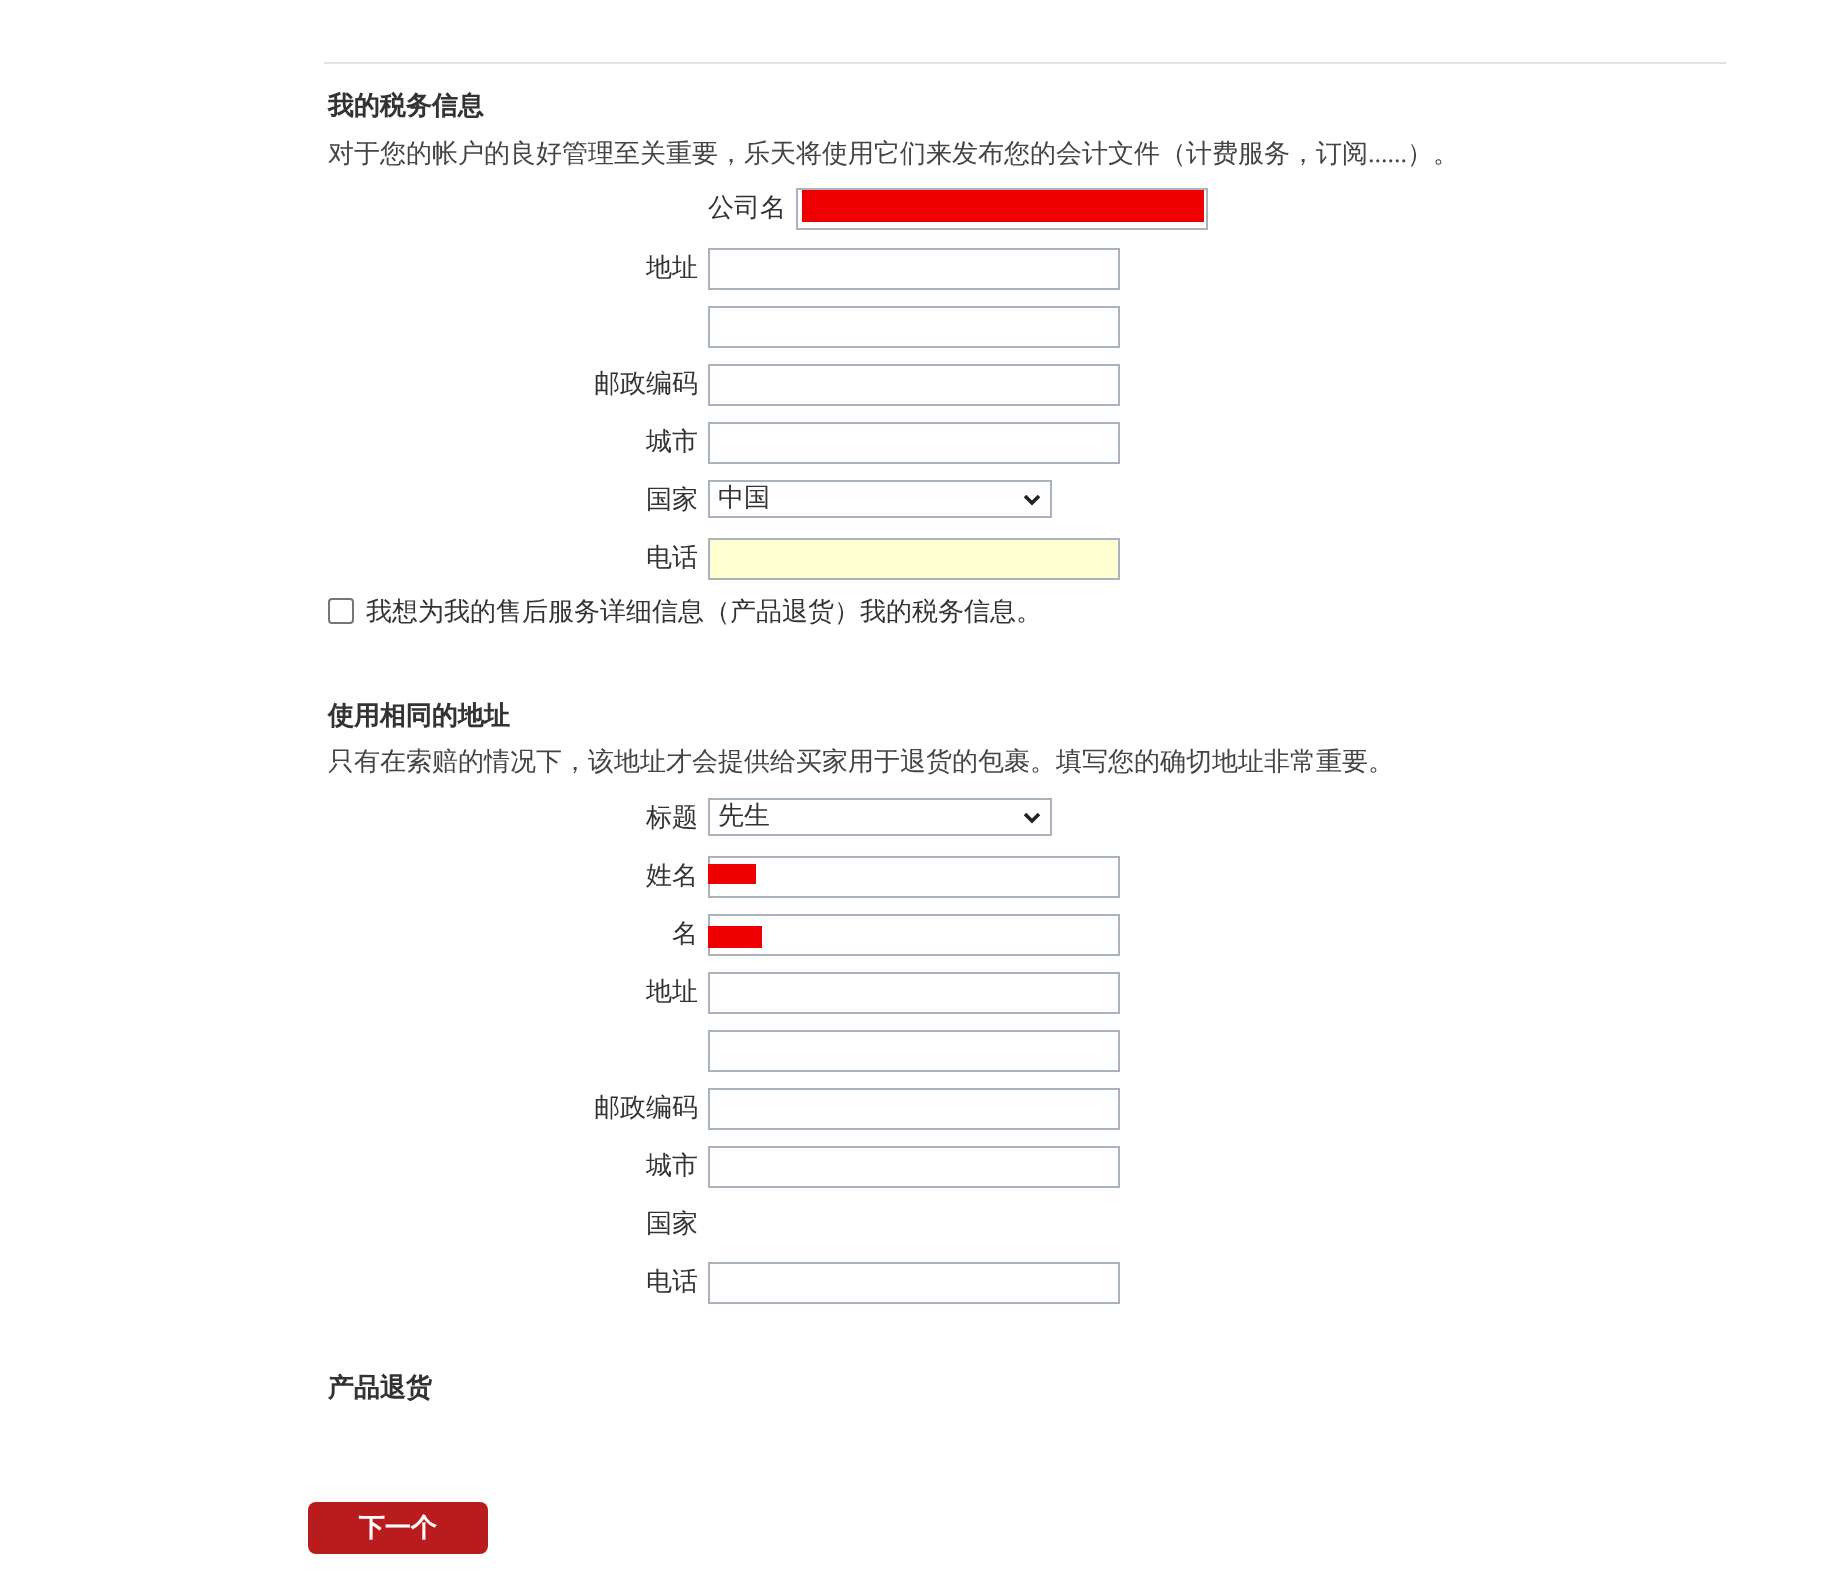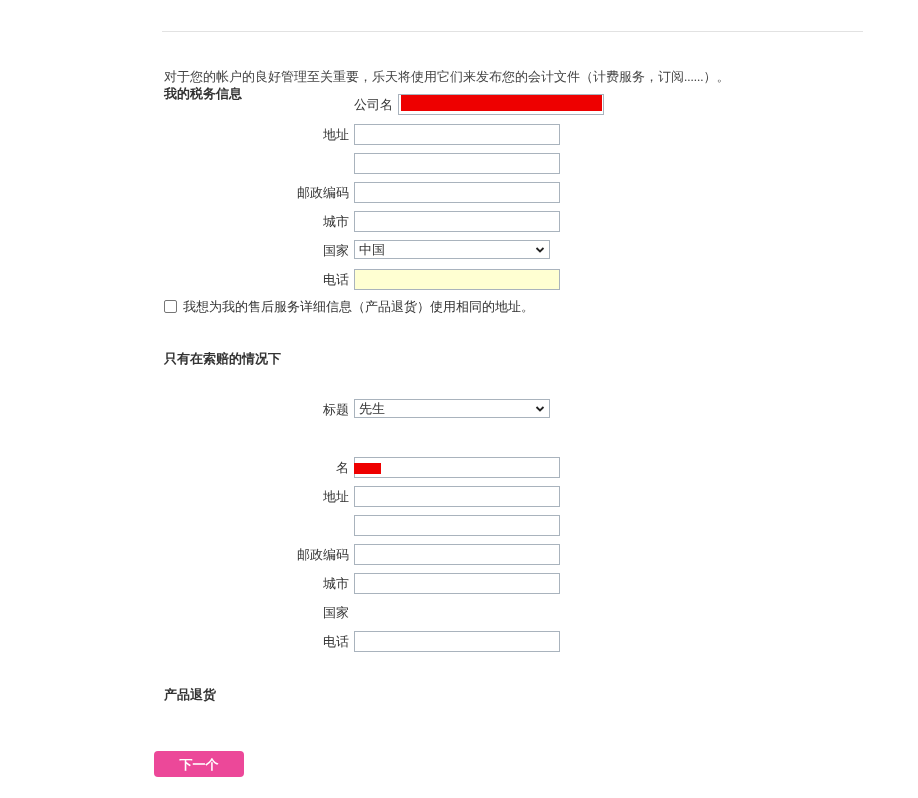--- a/index.html
+++ b/index.html
@@ -43,21 +43,21 @@
       position: absolute; left: 354px; top: 0;
       width: 206px; height: 21px;
       border: 1px solid #a9b3bd; background: #ffffff;
       font-size: 13px; padding: 1px 4px; color: #333;
       font-family: "DejaVu Sans", "Liberation Sans", sans-serif;
       outline: none;
     }
     .form-row .field.yellow { background: #ffffd2; }
     .form-row .select {
       position: absolute; left: 354px; top: 0;
-      width: 196px; height: 19px;
+      width: 172px; height: 19px;
       border: 1px solid #a9b3bd; background: #fff;
       font-size: 13px; line-height: 17px; padding-left: 4px; color: #333;
       cursor: pointer;
     }
     .select .chev {
       position: absolute; right: 4px; top: 4px;
       width: 10px; height: 10px;
     }
     .redact {
       position: absolute; background: #ee0000;
@@ -76,35 +76,35 @@
     .checkbox.checked { background: #1f6fe0; border-color: #1f6fe0; }
     .checkbox.checked::after {
       content: ""; position: absolute; left: 3px; top: 0px;
       width: 4px; height: 8px;
       border-right: 2px solid #fff; border-bottom: 2px solid #fff;
       transform: rotate(45deg);
     }
     .next-button {
       position: absolute; left: 154px; top: 751px;
       width: 90px; height: 26px;
-      background: #ec4899; color: #fff;
+      background: #b91c1c; color: #fff;
       border-radius: 4px; border: none;
       font-size: 13px; font-weight: bold;
       font-family: "DejaVu Sans", "Liberation Sans", sans-serif;
       cursor: pointer; text-align: center; line-height: 26px;
     }
   </style>
 </head>
 <body>
 
 <div class="page">
 
   <div class="divider"></div>
 
-  <h2 class="section-title" style="top:46px;margin-top:40px;">我的税务信息</h2>
+  <h2 class="section-title" style="top:46px;">我的税务信息</h2>
   <p class="section-desc" style="top:69px;font-family:Liberation Serif, serif;">对于您的帐户的良好管理至关重要，乐天将使用它们来发布您的会计文件（计费服务，订阅......）。</p>
 
   <div class="form-row" style="top:94px;margin-left:44px;">
     <span class="lbl">公司名</span>
     <div class="field">
       <div class="redact" style="left:2px; top:0px; width:201px; height:16px;"></div>
     </div>
   </div>
 
   <div class="form-row" style="top:124px;">
@@ -135,35 +135,42 @@
       </svg>
     </div>
   </div>
 
   <div class="form-row" style="top:269px;">
     <span class="lbl">电话</span>
     <input class="field yellow" type="text" value="" style="">
   </div>
 
   <div class="check-row" style="top:299px;">
-    <span class="checkbox"></span><span>我想为我的售后服务详细信息（产品退货）使用相同的地址。</span>
-  </div>
-
-  <h2 class="section-title" style="top:351px;">只有在索赔的情况下</h2>
+    <span class="checkbox"></span><span>我想为我的售后服务详细信息（产品退货）我的税务信息。</span>
+  </div>
+
+  <h2 class="section-title" style="top:351px;">使用相同的地址</h2>
+  <p class="section-desc" style="top:374px;">只有在索赔的情况下，该地址才会提供给买家用于退货的包裹。填写您的确切地址非常重要。</p>
 
   <div class="form-row" style="top:399px;padding-left:20px;">
     <span class="lbl">标题</span>
     <div class="select">
       <span>先生</span>
       <svg class="chev" viewBox="0 0 10 10">
         <polyline points="1.5,3 5,6.5 8.5,3" fill="none" stroke="#222" stroke-width="1.8"></polyline>
       </svg>
     </div>
   </div>
 
+  <div class="form-row" style="top:428px;">
+    <span class="lbl">姓名</span>
+    <div class="field">
+      <div class="redact" style="left:-1px; top:3px; width:24px; height:10px;"></div>
+    </div>
+  </div>
 
   <div class="form-row" style="top:457px;">
     <span class="lbl">名</span>
     <div class="field">
       <div class="redact" style="left:-1px; top:5px; width:27px; height:11px;"></div>
     </div>
   </div>
 
   <div class="form-row" style="top:486px;">
     <span class="lbl">地址</span>

